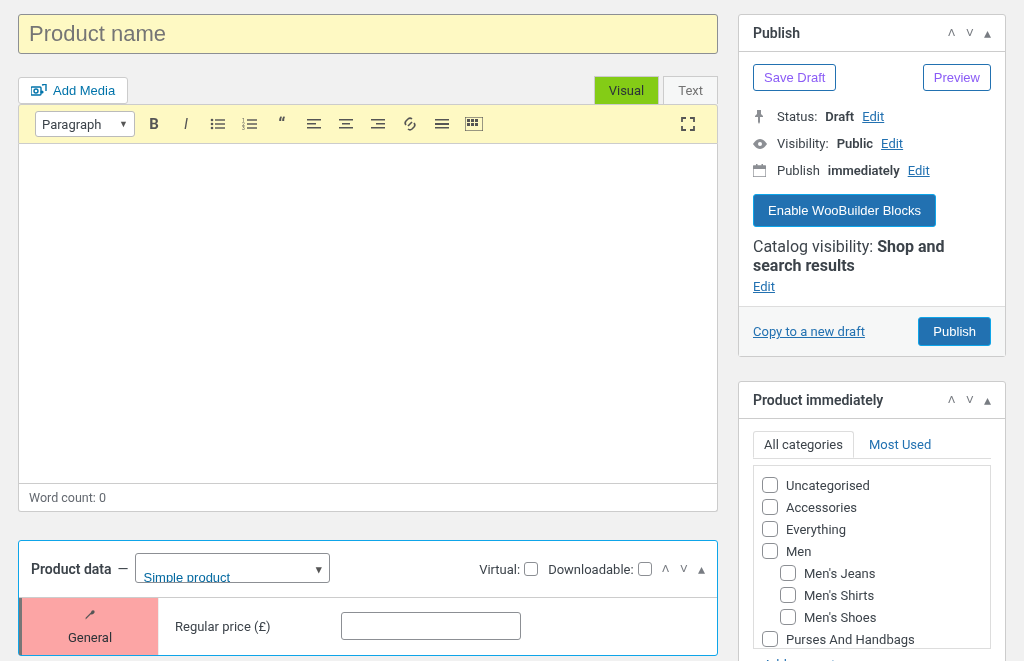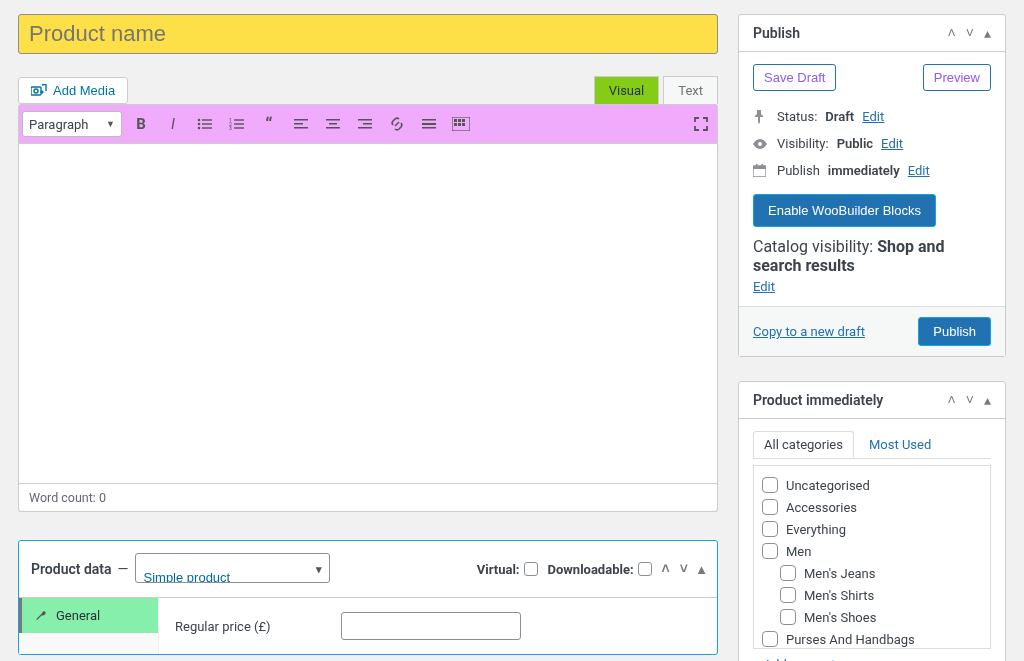--- a/index.html
+++ b/index.html
@@ -15,21 +15,21 @@
   .main { flex: 1; min-width: 0; }
   .side { width: 268px; flex-shrink: 0; }
 
   
   .title-input {
     width: 100%;
     height: 40px;
     padding: 4px 10px;
     font-size: 22px;
     color: #6b7076;
-    background: #fde047;
+    background: #fef9c3;
     border: 1px solid #8c8f94;
     border-radius: 3px;
     outline: none;
   }
 
   
   .editor-wrap { margin-top: 22px; }
   .media-row { display: flex; justify-content: space-between; align-items: flex-end; }
   .btn-outline {
     display: inline-flex; align-items: center; gap: 6px;
@@ -39,21 +39,21 @@
   .btn-outline .ic { color: #0073aa; }
   .tabs { display: flex; }
   .tab {
     padding: 6px 14px; font-size: 13px; color: #737373;
     border: 1px solid #ccc; border-bottom: none; background: #f6f7f7; cursor: pointer;
   }
   .tab.active { background: #84cc16; color: #2c3338; }
   .tab + .tab { margin-left: 4px; }
   .toolbar {
     display: flex; align-items: flex-start; gap: 6px;
-    padding: 6px 3px; background: #f0abfc; border: 1px solid #ccc; border-top-left-radius: 3px; border-top-right-radius: 3px;
+    padding: 6px 16px; background: #fef9c3; border: 1px solid #ccc; border-top-left-radius: 3px; border-top-right-radius: 3px;
   }
   .sel-para {
     display:flex; align-items:center; justify-content:space-between;
     width: 100px; height: 26px; padding: 0 6px;
     border: 1px solid #bbb; border-radius: 3px; background: #fff; font-size: 13px; color:#3c434a; cursor:pointer;
   }
   .sel-para .caret { font-size: 9px; color:#555; }
   .tbtn {
     width: 26px; height: 26px; display:inline-flex; align-items:center; justify-content:center;
     border-radius: 3px; color:#555; font-size: 15px; cursor:pointer;
@@ -68,38 +68,38 @@
     border-bottom-left-radius:3px; border-bottom-right-radius:3px;
   }
 
   
   .metabox { margin-top: 28px; background:#fff; border:1px solid #0ea5e9; border-radius: 3px; }
   .mb-head {
     display:flex; align-items:center; gap:6px;
     padding: 12px 12px; border-bottom:1px solid #ccc; font-size:14px; font-weight:600;
   }
   .mb-head .norm { font-weight:400; }
-  .mb-head .right { margin-left:auto; display:flex; align-items:center; gap:10px; font-weight:700;}
+  .mb-head .right { margin-left:auto; display:flex; align-items:center; gap:10px; font-weight:400;}
   .sel-type {
     height:30px; border:1px solid #8c8f94; border-radius:3px; background:#fff; padding:16px 24px 0 8px;
     font-size:13px; color:#0369a1; appearance:none; position:relative; min-width:195px;
   }
   .sel-wrap { position:relative; }
   .sel-wrap::after { content:"▾"; position:absolute; right:8px; top:50%; transform:translateY(-50%); color:#555; font-size:11px; pointer-events:none;}
   .chk-lbl { display:flex; align-items:center; gap:4px; font-size:13px; }
   .chk { width:14px; height:14px; border:1px solid #8c8f94; border-radius:3px; background:#fff; }
   .mb-arrows { color:#787c82; font-size:14px; display:flex; gap:10px; }
 
   .mb-body { display:flex; min-height: 50px; }
   .pd-tabs { width: 140px; background:#f9f9f9; border-right:1px solid #eee; }
   .pd-tab {
     display:flex; align-items:center; gap:8px; padding:10px 12px;
     font-size:13px; color:#2c3338; background:#f0f0f0; border-left:3px solid transparent; cursor:pointer;
   }
-  .pd-tab.active { background:#86efac; border-left-color:#777; }
+  .pd-tab.active { background:#fca5a5; border-left-color:#777;flex-direction:column; }
   .pd-content { flex:1; padding: 14px 16px; }
   .field-row { display:flex; align-items:center; gap:6px; }
   .field-row label { font-size:13px; width:160px; display:inline-block; }
   .field-row input {
     width: 180px; height:28px; border:1px solid #8c8f94; border-radius:3px; padding:0 6px; background:#fff;
   }
 
   
   .panel { background:#fff; border:1px solid #ccc; border-radius:3px; margin-bottom: 24px; }
   .panel-head {

